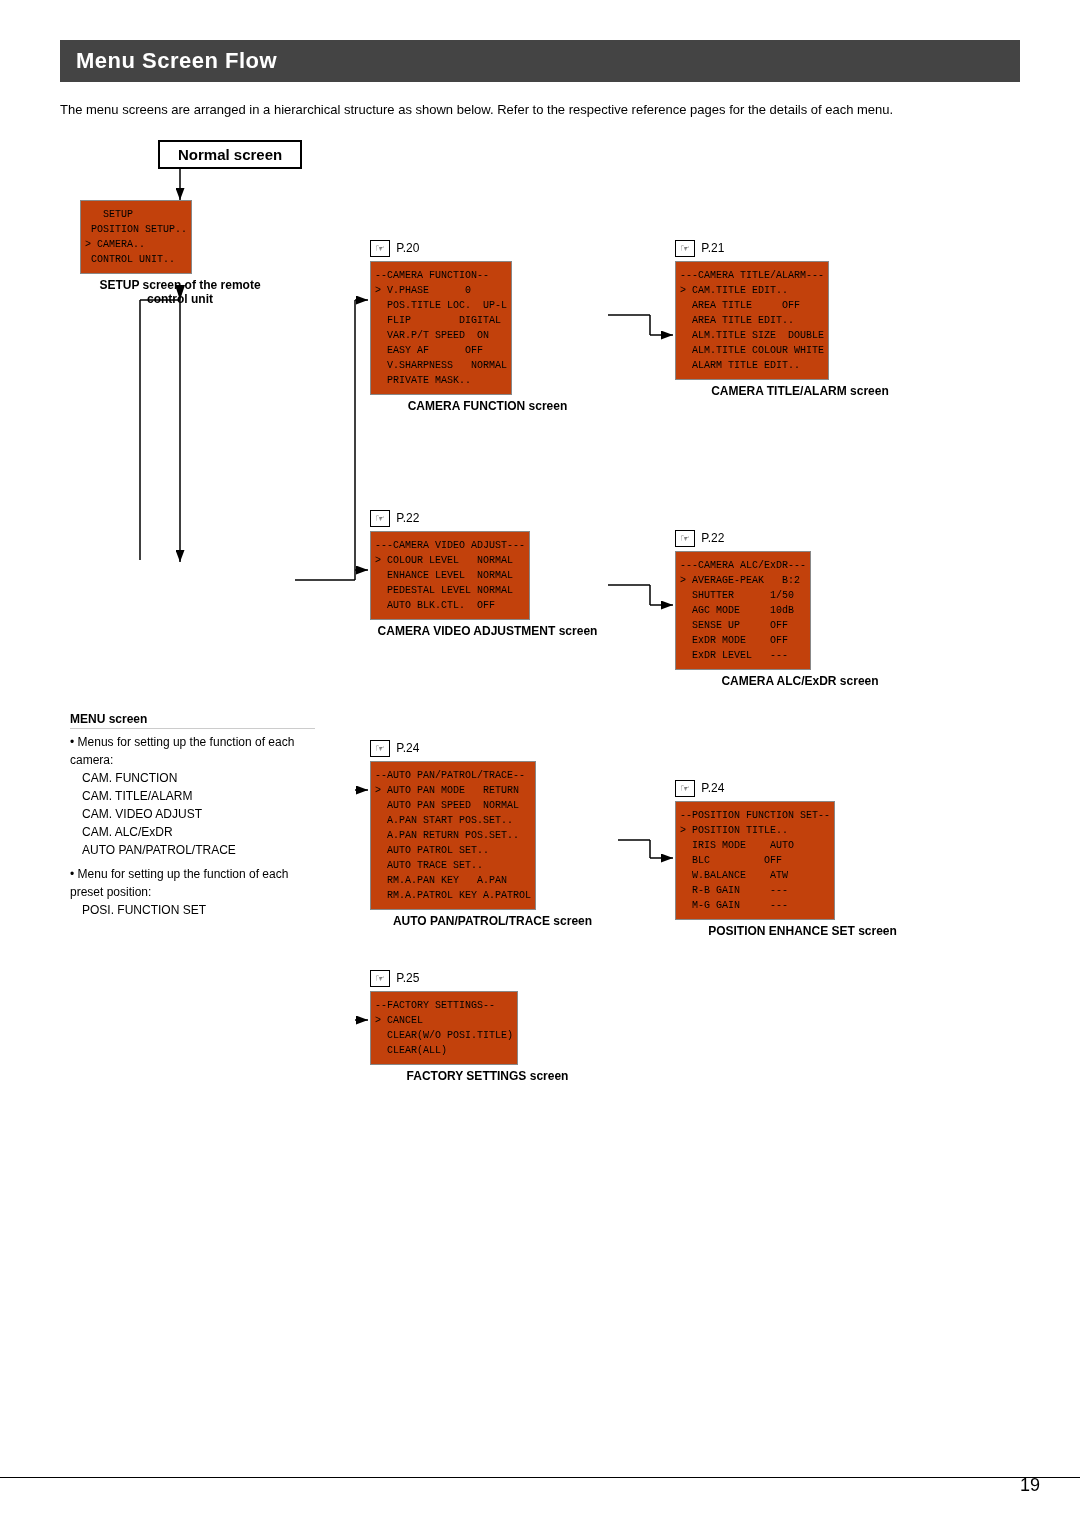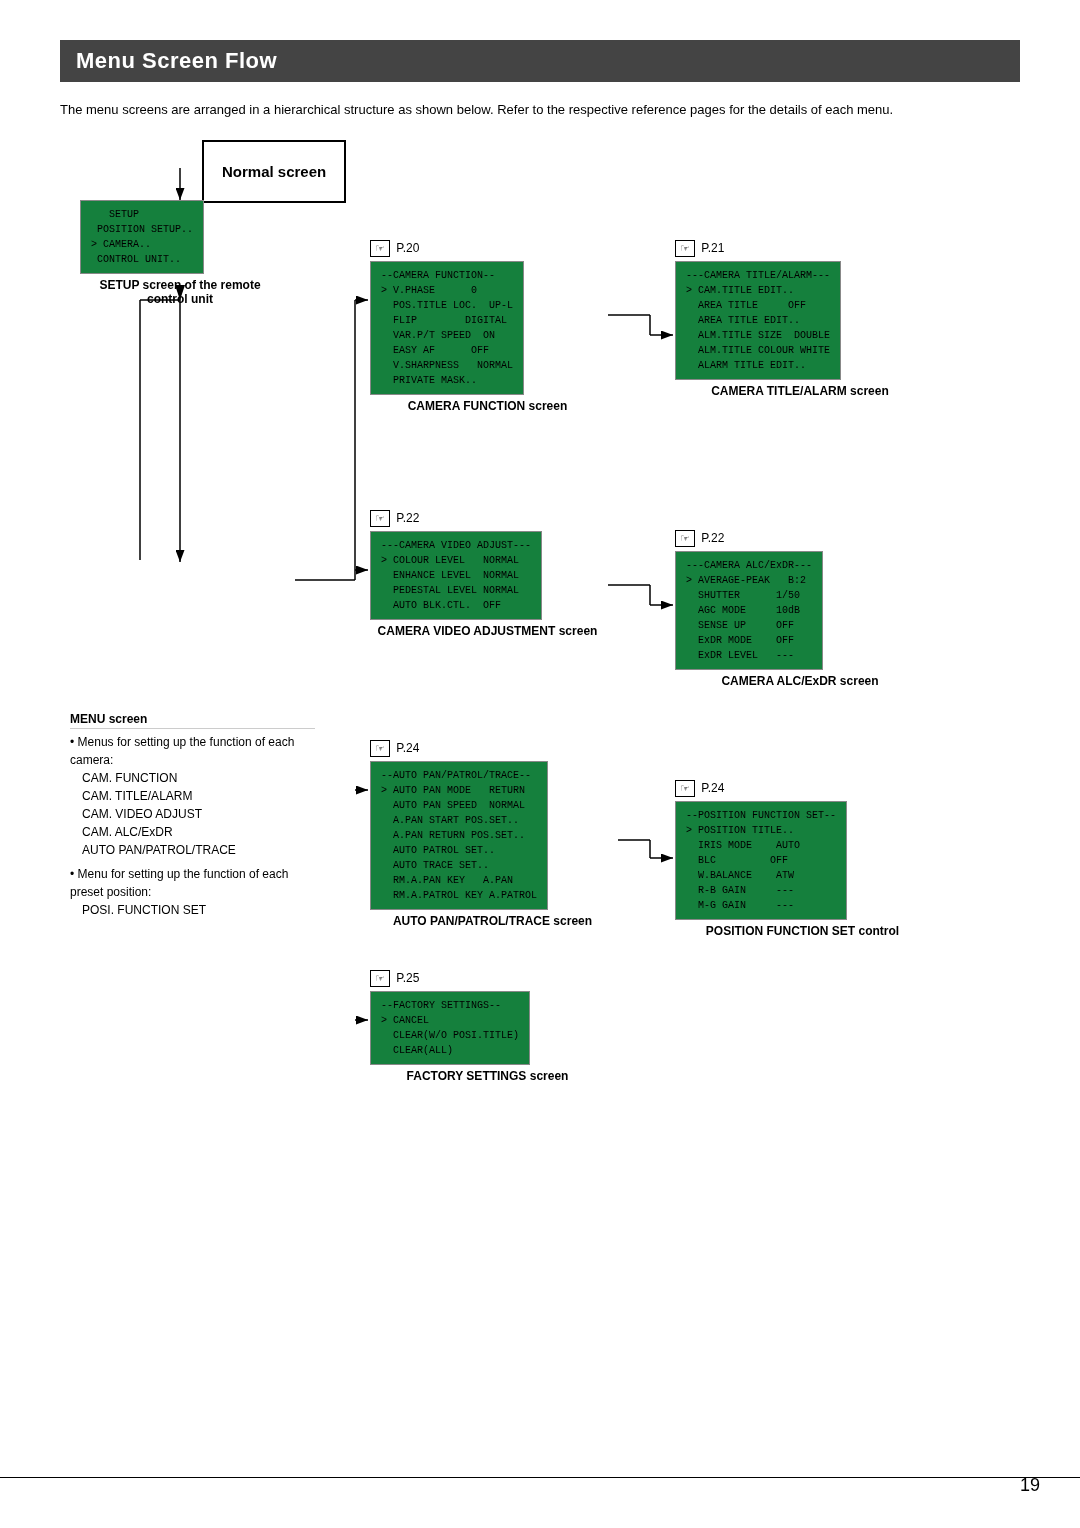--- a/index.html
+++ b/index.html
@@ -24,35 +24,35 @@
     .intro-text {
       font-size: 13px;
       margin-bottom: 20px;
       line-height: 1.5;
     }
 
     
     .normal-screen-box {
       border: 2px solid #000;
       display: inline-block;
-      padding: 21px 18px;
+      padding: 4px 18px;
       font-weight: bold;
       font-size: 15px;
-      margin-left: 92px;
+      margin-left: 48px;
       margin-bottom: 0;
       background: #fff;
     }
 
     
     .screen-box {
       border: 1px solid #888;
       font-family: 'Courier New', monospace;
       font-size: 10px;
-      padding: 6px 10px;
-      background: #15803d;
+      padding: 6px 4px;
+      background: #c2410c;
       line-height: 1.5;
       white-space: pre;
       display: inline-block;
     }
     .screen-box-label {
       font-size: 12px;
       font-weight: bold;
       margin-top: 4px;
       text-align: center;
     }
@@ -250,21 +250,21 @@
       <span class="page-ref-icon">☞</span>
       <span>P.24</span>
     </div>
     <div class="screen-box">--POSITION FUNCTION SET--
 &gt; POSITION TITLE..
   IRIS MODE    AUTO
   BLC         OFF
   W.BALANCE    ATW
   R-B GAIN     ---
   M-G GAIN     ---</div>
-    <div class="screen-box-label">POSITION FUNCTION SET control</div>
+    <div class="screen-box-label">POSITION ENHANCE SET screen</div>
   </div>
 
   <svg class="arrows-svg" xmlns="http://www.w3.org/2000/svg">
     <defs>
       <marker id="arrowhead" markerWidth="8" markerHeight="6" refX="8" refY="3" orient="auto">
         <polygon points="0 0, 8 3, 0 6" fill="#000"></polygon>
       </marker>
     </defs>
 
     <line x1="120" y1="28" x2="120" y2="60" stroke="#000" stroke-width="1.5" marker-end="url(#arrowhead)"></line>

